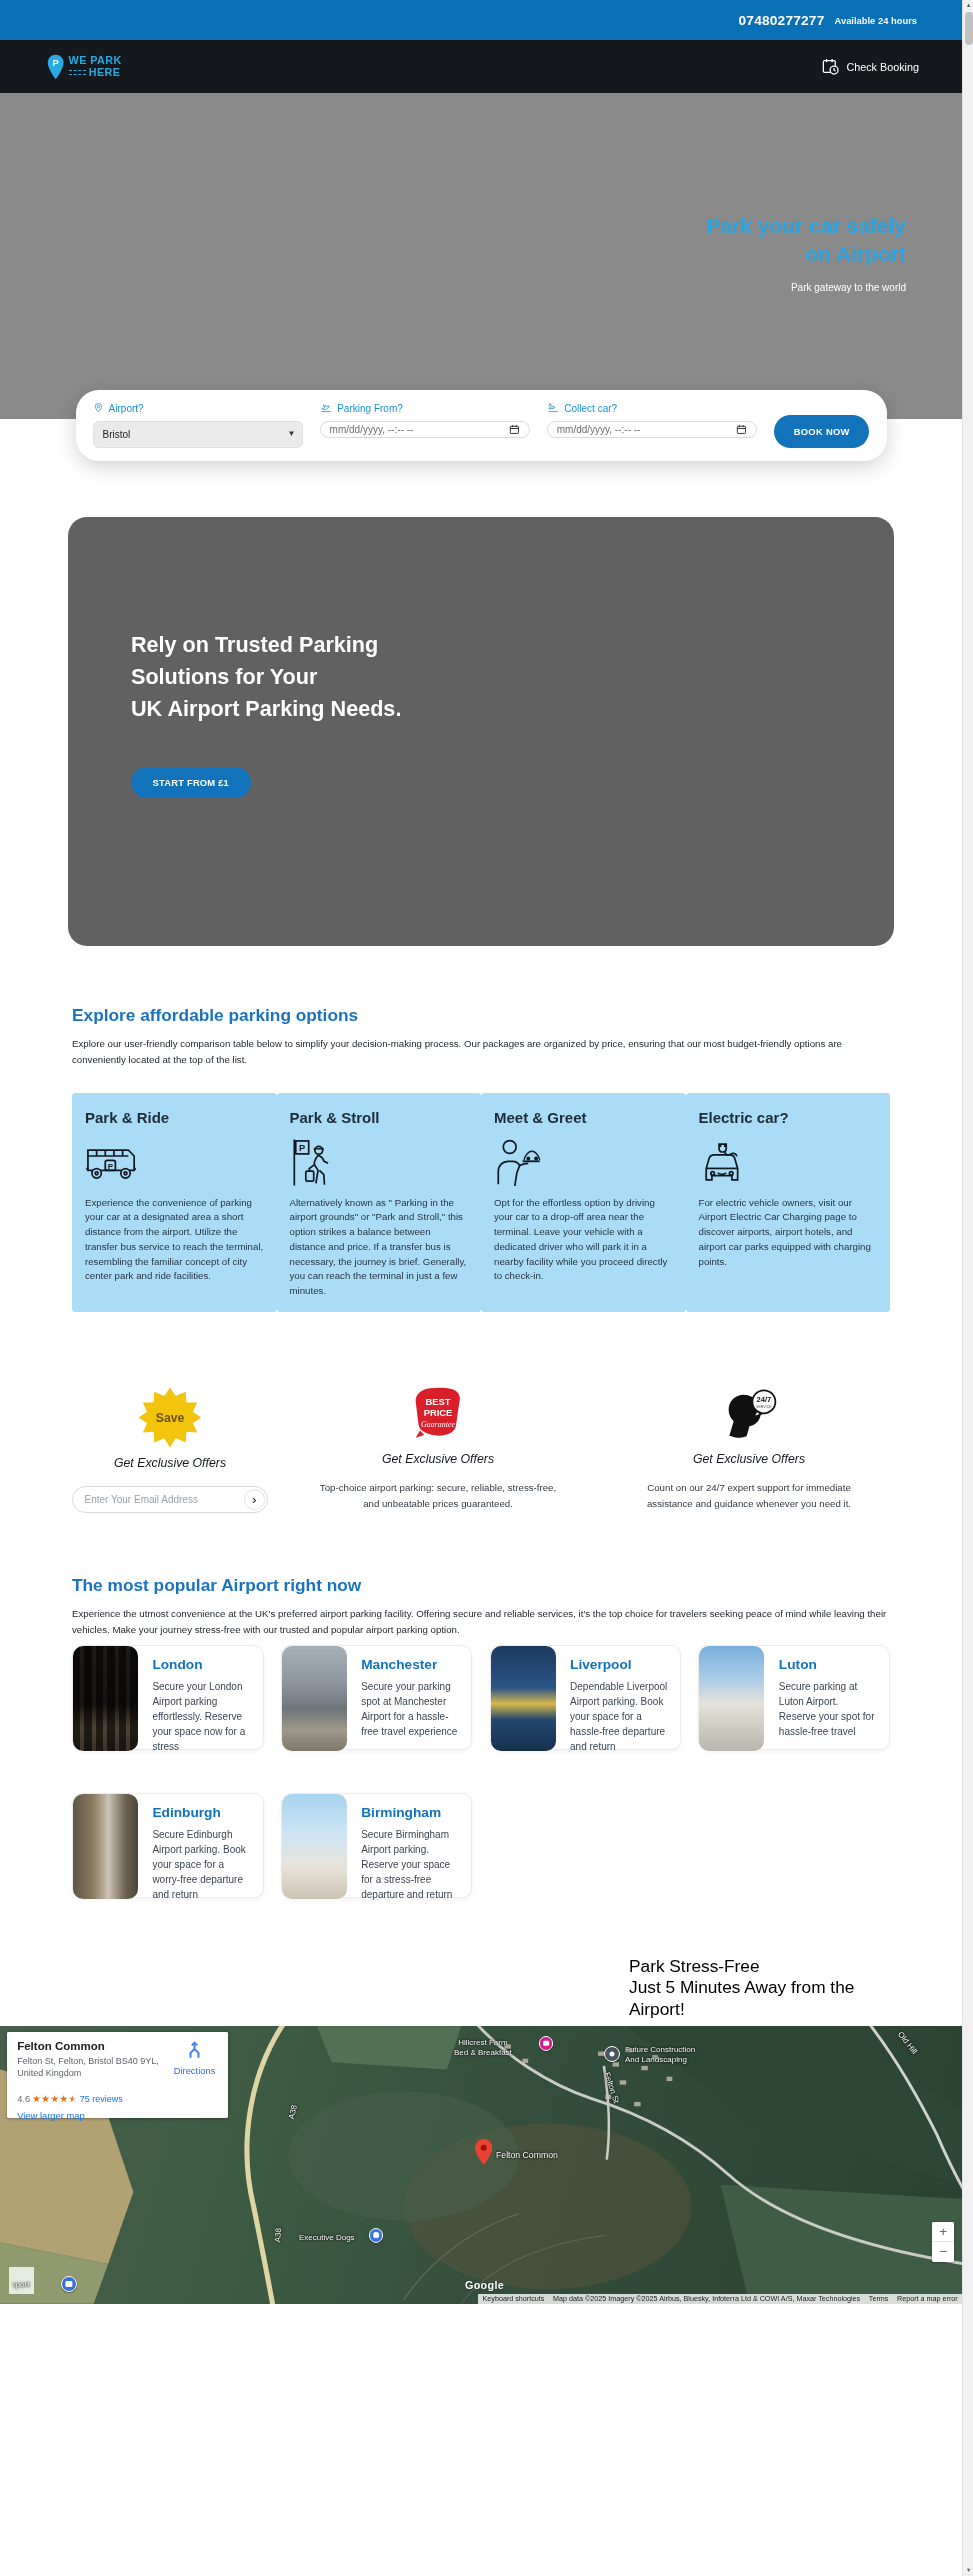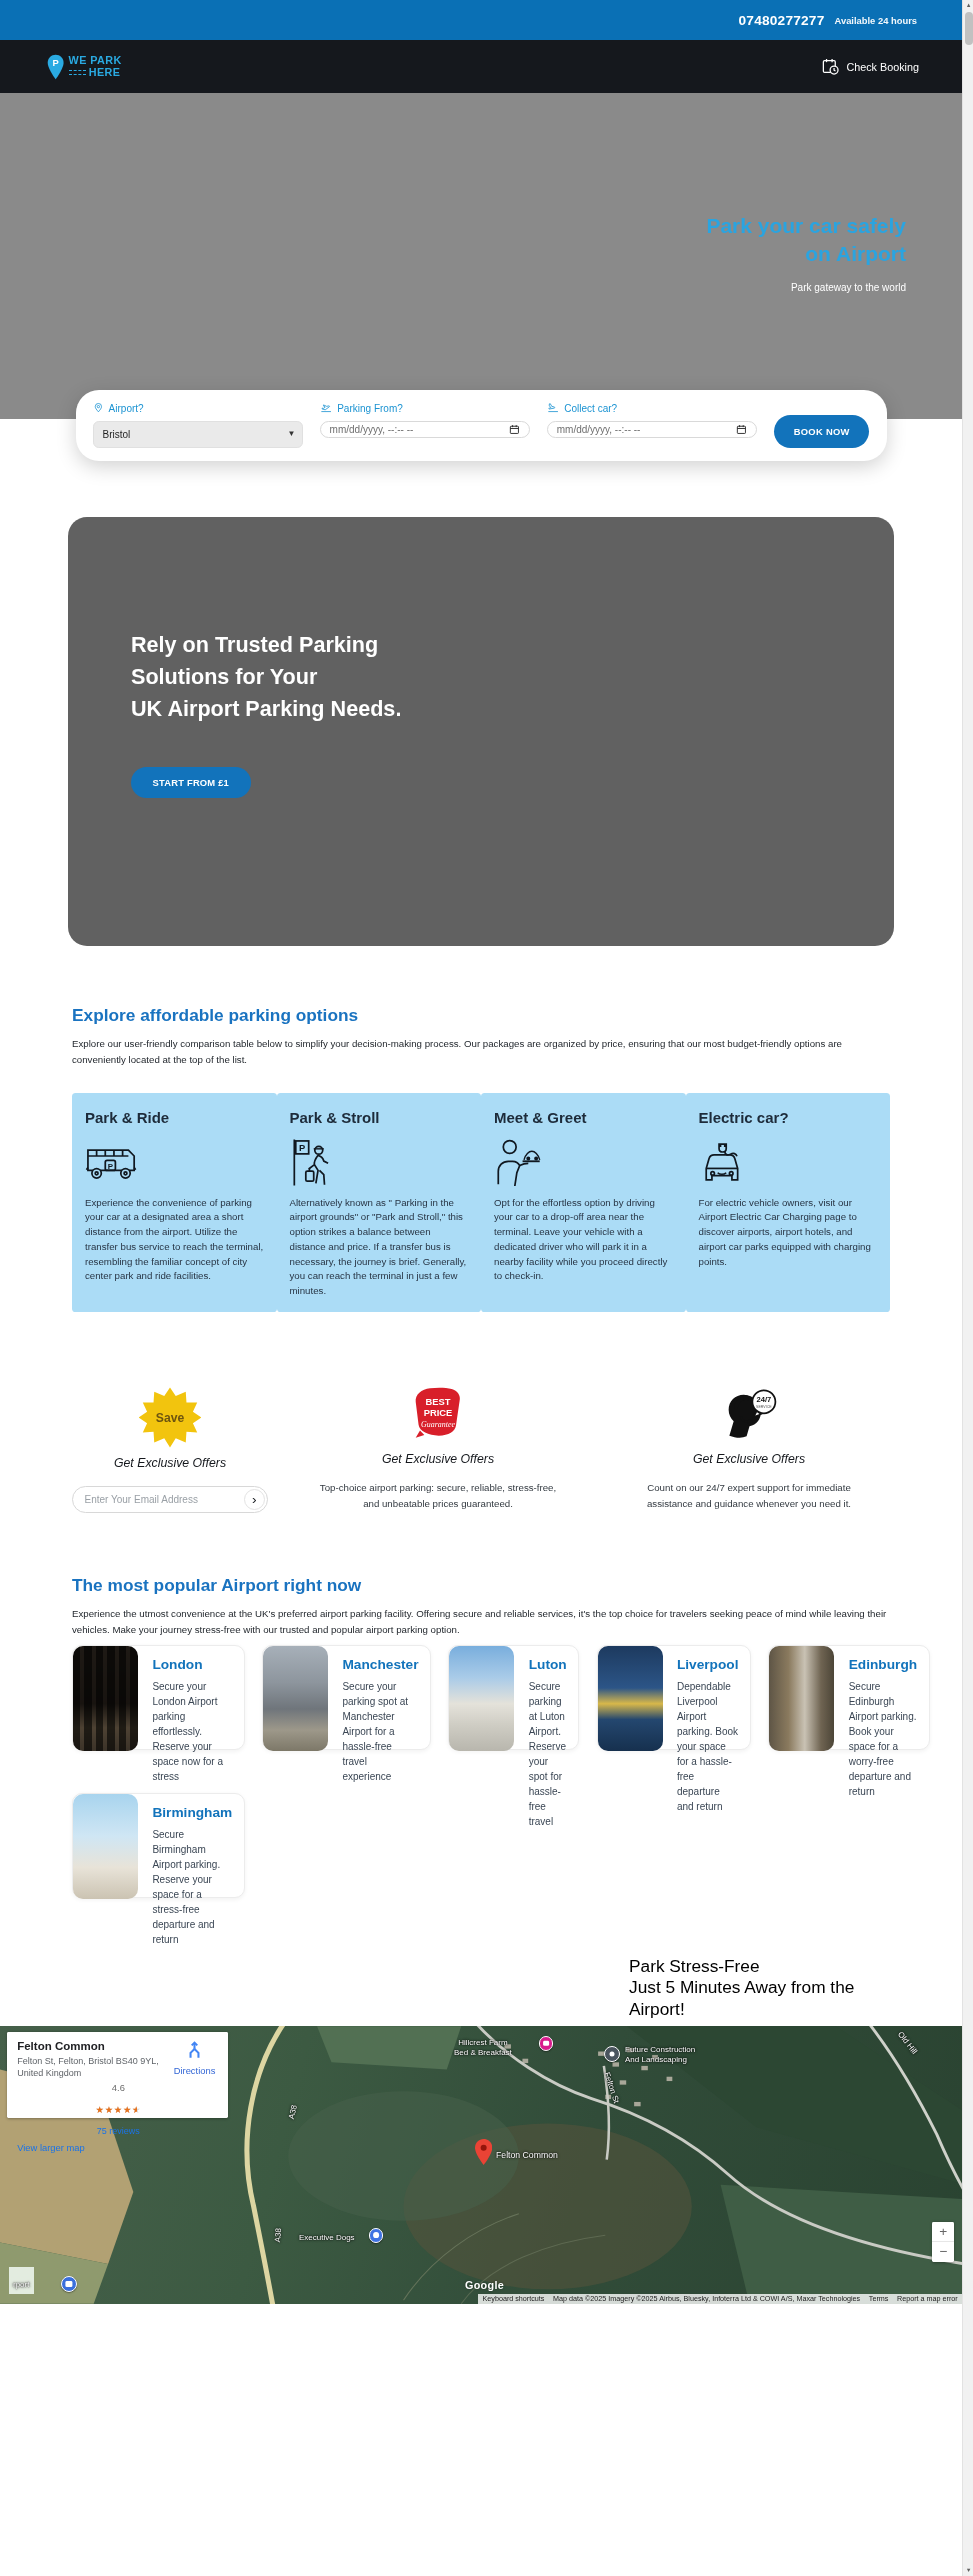--- a/index.html
+++ b/index.html
@@ -67,21 +67,21 @@
   .offer-caption { font-style:italic; font-size:12.3px; color:#15181d; margin-top:7.2px; }
   .offer-text { margin-top:14.4px; font-size:9.7px; color:#333a41; line-height:1.65; max-width:238px; }
   .email-row { margin-top:16px; position:relative; width:196px; }
   .email-row input { width:100%; height:27px; border:0.7px solid #d8d8d8; border-radius:13.7px; padding:0 32px 0 11.5px;
       font-size:10px; color:#333; font-family:"Liberation Sans",sans-serif; }
   .email-row input::placeholder { color:#9aa0a6; }
   .email-arrow { position:absolute; right:2.9px; top:2.9px; width:21.6px; height:21.6px; border-radius:50%;
       border:0.7px solid #e3e3e3; background:#fff; font-size:13.7px; line-height:19px; color:#15181d; cursor:pointer; }
 
   .popular { margin-top:62px; }
-  .airport-cards { margin-top:7.2px; display:grid; grid-template-columns:repeat(5,1fr); column-gap:17.3px; row-gap:43px; }
+  .airport-cards { margin-top:7.2px; display:grid; grid-template-columns:repeat(4,1fr); column-gap:17.3px; row-gap:43px; }
   .acard { position:relative; display:flex; background:#fff; border:0.7px solid #ececec; border-radius:10px;
       box-shadow:0 1.4px 4.3px rgba(0,0,0,.05); height:105px; cursor:pointer; }
   .acard-img { width:65px; height:105px; border-radius:10px; flex:0 0 65px; }
   .acard-body { padding:11.5px 11.5px 0 14.4px; }
   .acard-body h3 { color:#1273bb; font-size:13.7px; font-weight:bold; }
   .acard-body p { margin-top:7.2px; font-size:10px; color:#3a4654; line-height:1.5; }
   .img-london { background:linear-gradient(180deg,#4a443c 0%,#3a342e 55%,#b9ab91 78%,#8d8474 100%),repeating-linear-gradient(90deg,#2b2824 0 7.2px,#6b625a 7.2px 11.5px); background-blend-mode:multiply; }
   .img-manchester { background:linear-gradient(180deg,#a7b0b9 0%,#8d959d 35%,#6f757b 60%,#9d988a 80%,#7d7868 100%); }
   .img-luton { background:linear-gradient(180deg,#79aedd 0%,#a9cbe8 30%,#e4e2da 55%,#cfcdc4 75%,#b8b6ad 100%); }
   .img-liverpool { background:linear-gradient(180deg,#1d3a5f 0%,#2c5587 40%,#d8b84a 55%,#24476f 70%,#16304e 100%); }
@@ -97,21 +97,21 @@
   .mlabel { position:absolute; color:#fff; font-size:8px; line-height:1.25; white-space:nowrap;
       text-shadow:0 0 1.4px #000,0 0 2.9px rgba(0,0,0,.85); }
   .mlabel.center { text-align:center; }
   .mpin { position:absolute; border-radius:50%; box-shadow:0 0.7px 1.4px rgba(0,0,0,.5); }
   .mpin .dot { position:absolute; left:50%; top:50%; transform:translate(-50%,-50%); background:#fff; border-radius:1.4px; }
 
   .map-card { position:absolute; left:7.2px; top:5.8px; width:221px; height:86px; background:#fff; border-radius:1.4px;
       box-shadow:0 0.7px 2.9px rgba(0,0,0,.3); padding:8px 8.7px 0 10px; }
   .map-card h4 { font-size:11.5px; color:#202124; font-weight:bold; }
   .map-card .addr { margin-top:2.9px; font-size:9px; color:#5f6368; line-height:1.35; }
-  .rating-row { margin-top:3px; display:flex; align-items:center; gap:11px; font-size:9.4px; color:#6b6b6b;flex-direction:column; }
+  .rating-row { margin-top:14px; display:flex; align-items:center; gap:2px; font-size:9.4px; color:#6b6b6b; }
   .stars { position:relative; font-size:9.4px; letter-spacing:0.7px; color:#d8d8d8; }
   .stars .fill { position:absolute; left:0; top:0; width:90%; overflow:hidden; color:#e7711b; white-space:nowrap; }
   .map-link { color:#1a73e8; font-size:9px; text-decoration:none; cursor:pointer; }
   .view-larger { display:inline-block; margin-top:5.8px; font-size:9.4px; }
   .directions { position:absolute; right:7.2px; top:8.7px; width:53px; text-align:center; cursor:pointer; }
   .directions .dtext { color:#3367d6; font-size:9.4px; margin-top:2.9px; }
 
   .gwatermark { position:absolute; left:465px; top:253px; color:#fff; font-size:10.8px; font-weight:bold;
       letter-spacing:0.3px; text-shadow:0 0 2.2px rgba(0,0,0,.45); }
   .attribution { position:absolute; right:0; bottom:0; height:10px; display:flex; font-size:7.2px; line-height:10px; color:#1a1a1a; }
@@ -370,31 +370,31 @@
         </div>
       </div>
       <div class="acard">
         <div class="acard-img img-manchester"></div>
         <div class="acard-body">
           <h3>Manchester</h3>
           <p>Secure your parking spot at Manchester Airport for a hassle-free travel experience</p>
         </div>
       </div>
       <div class="acard">
+        <div class="acard-img img-liverpool"></div>
+        <div class="acard-body">
+          <h3>Liverpool</h3>
+          <p>Dependable Liverpool Airport parking. Book your space for a hassle-free departure and return</p>
+        </div>
+      </div>
+      <div class="acard">
         <div class="acard-img img-luton"></div>
         <div class="acard-body">
           <h3>Luton</h3>
           <p>Secure parking at Luton Airport. Reserve your spot for hassle-free travel</p>
-        </div>
-      </div>
-      <div class="acard">
-        <div class="acard-img img-liverpool"></div>
-        <div class="acard-body">
-          <h3>Liverpool</h3>
-          <p>Dependable Liverpool Airport parking. Book your space for a hassle-free departure and return</p>
         </div>
       </div>
       <div class="acard">
         <div class="acard-img img-edinburgh"></div>
         <div class="acard-body">
           <h3>Edinburgh</h3>
           <p>Secure Edinburgh Airport parking. Book your space for a worry-free departure and return</p>
         </div>
       </div>
       <div class="acard">

